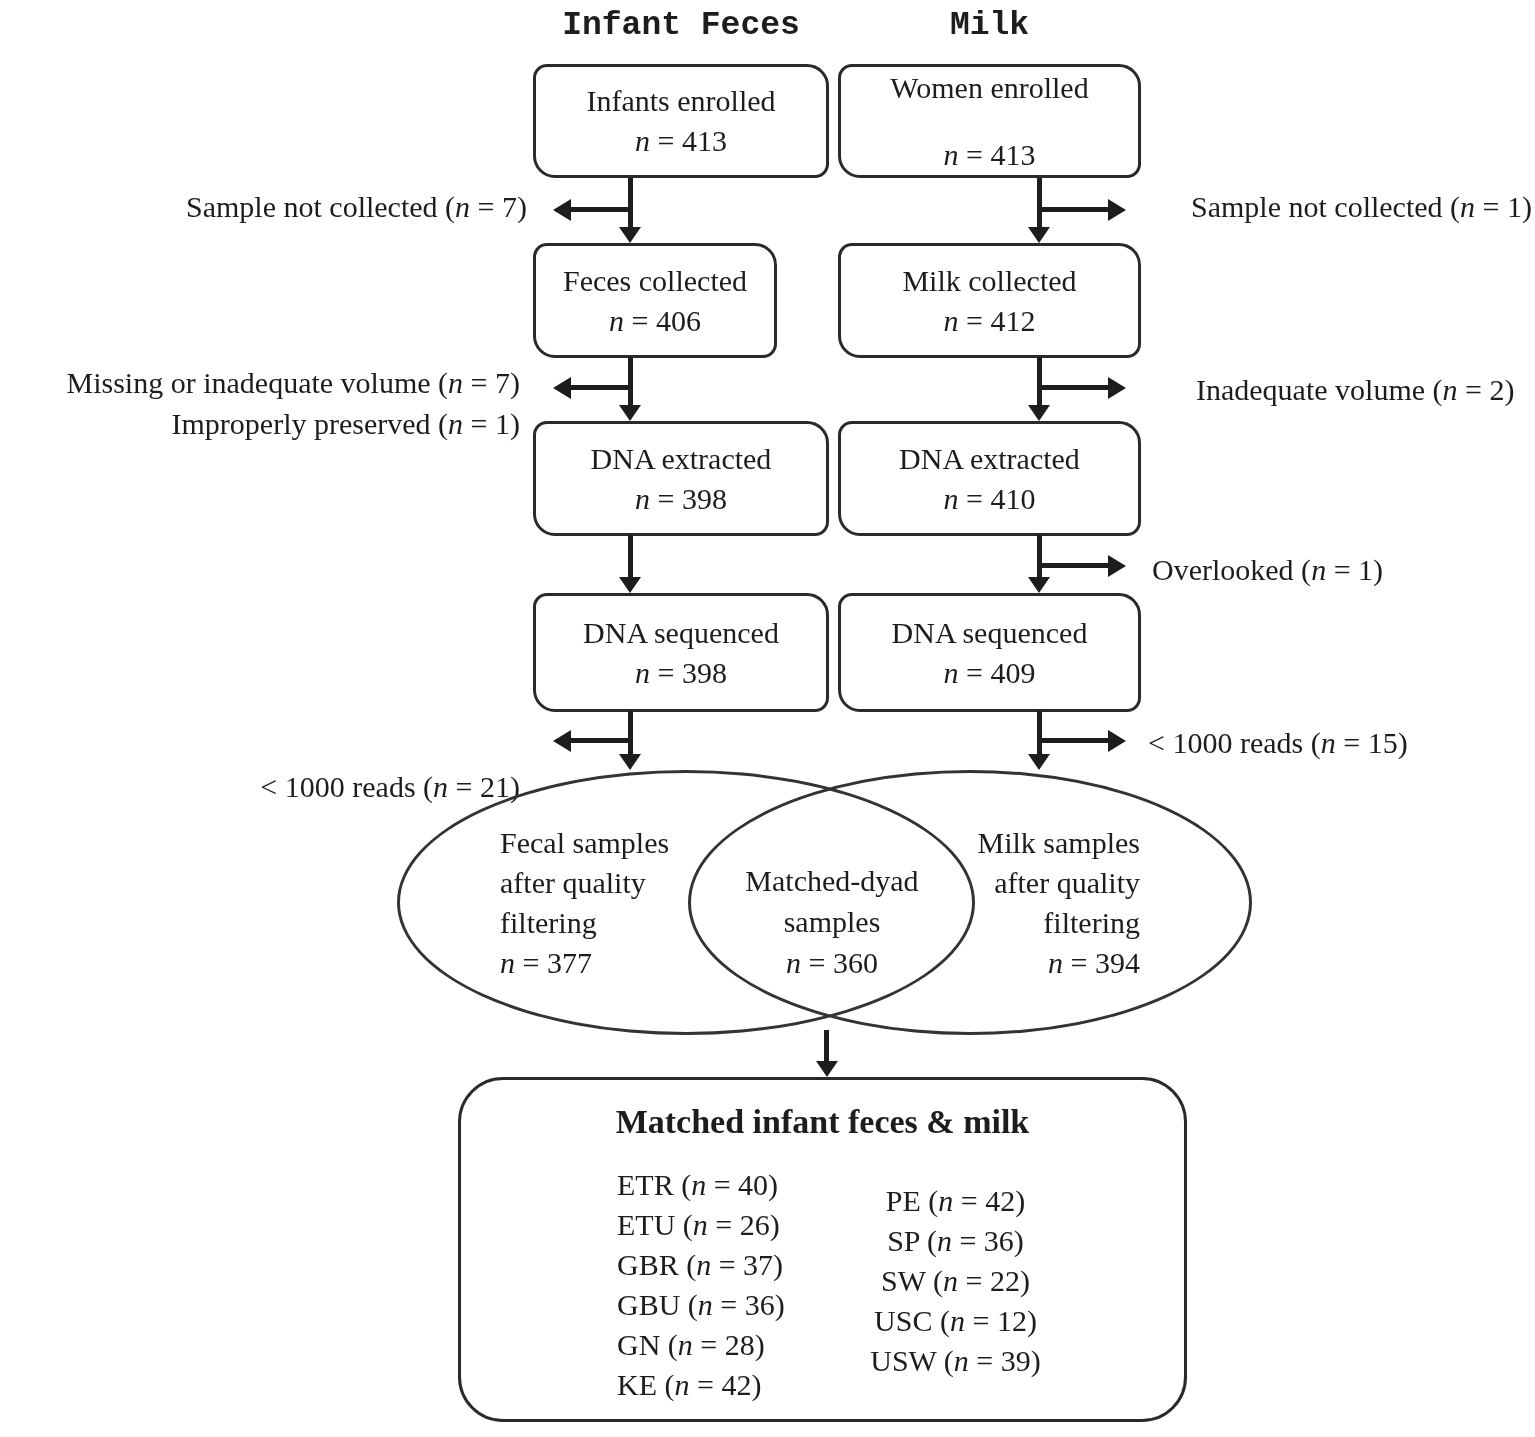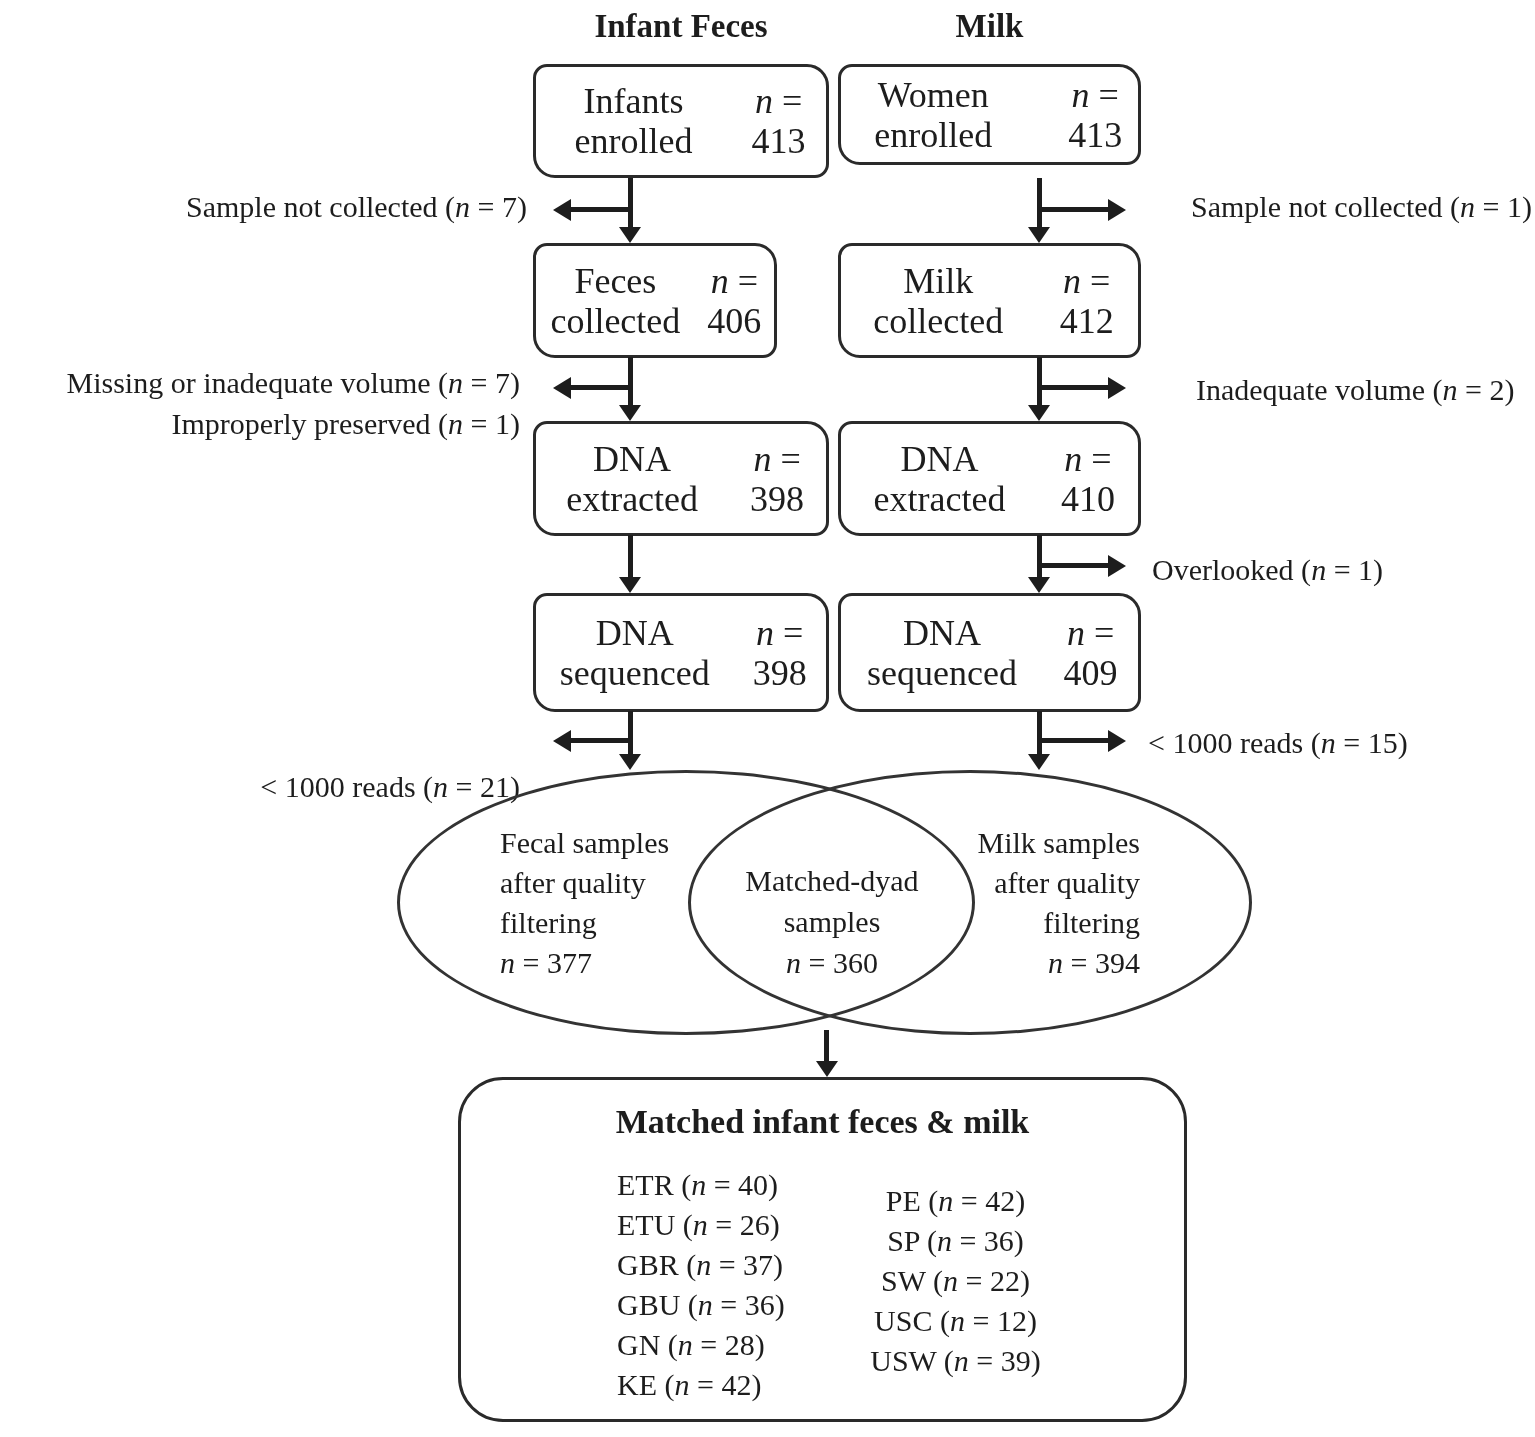--- a/index.html
+++ b/index.html
@@ -1,25 +1,25 @@
 <!DOCTYPE html>
 <html><head>
 <meta charset="utf-8">
 <style>
   html,body{margin:0;padding:0;background:#fff;}
   .stage{
     position:relative;width:1535px;height:1437px;background:#ffffff;
     font-family:"Liberation Serif","DejaVu Serif",serif;color:#1d1d1d;
     overflow:hidden;
   }
-  .hdr{position:absolute;font-weight:bold;font-size:33px;line-height:40px;text-align:center;white-space:nowrap;}
+  .hdr{position:absolute;font-weight:bold;font-size:33px;line-height:40px;text-align:center;white-space:nowrap;font-family:Liberation Mono, monospace;}
   .fbox{
     position:absolute;border:3px solid #2a2a2a;border-radius:14px 22px 14px 22px;background:#fff;
-    display:flex;flex-direction:row;align-items:center;justify-content:center;
-    font-size:36px;line-height:40px;text-align:center;box-sizing:border-box;
+    display:flex;flex-direction:column;align-items:center;justify-content:center;
+    font-size:30px;line-height:40px;text-align:center;box-sizing:border-box;
   }
   .ann{position:absolute;font-size:30px;line-height:41px;white-space:nowrap;}
   .ann.right-align{text-align:right;}
   .vline{position:absolute;width:5px;background:#1d1d1d;}
   .hline{position:absolute;height:5px;background:#1d1d1d;}
   .tri-d{position:absolute;width:0;height:0;border-left:11px solid transparent;border-right:11px solid transparent;border-top:16px solid #1d1d1d;}
   .tri-l{position:absolute;width:0;height:0;border-top:11px solid transparent;border-bottom:11px solid transparent;border-right:18px solid #1d1d1d;}
   .tri-r{position:absolute;width:0;height:0;border-top:11px solid transparent;border-bottom:11px solid transparent;border-left:18px solid #1d1d1d;}
   .ellipse{position:absolute;border:3px solid #333;border-radius:50%;background:transparent;box-sizing:border-box;}
   .vtext{position:absolute;font-size:30px;line-height:40px;white-space:nowrap;}
@@ -33,21 +33,21 @@
 
 <div class="stage">
 
   <div class="hdr" style="left:533px;top:6px;width:296px;">Infant Feces</div>
   <div class="hdr" style="left:838px;top:6px;width:303px;">Milk</div>
 
   <div class="fbox" style="left:533px;top:64px;width:296px;height:114px;">
     <span>Infants enrolled</span>
     <span><i>n</i> = 413</span>
   </div>
-  <div class="fbox" style="left:838px;top:64px;width:303px;height:101px;gap:27px;">
+  <div class="fbox" style="left:838px;top:64px;width:303px;height:114px;gap:27px;">
     <span>Women enrolled</span>
     <span><i>n</i> = 413</span>
   </div>
 
   <div class="vline" style="left:628px;top:178px;height:49px;"></div>
   <div class="tri-d" style="left:619px;top:227px;"></div>
   <div class="hline" style="left:569px;top:207px;width:62px;"></div>
   <div class="tri-l" style="left:553px;top:199px;"></div>
   <div class="vline" style="left:1037px;top:178px;height:49px;"></div>
   <div class="tri-d" style="left:1028px;top:227px;"></div>

